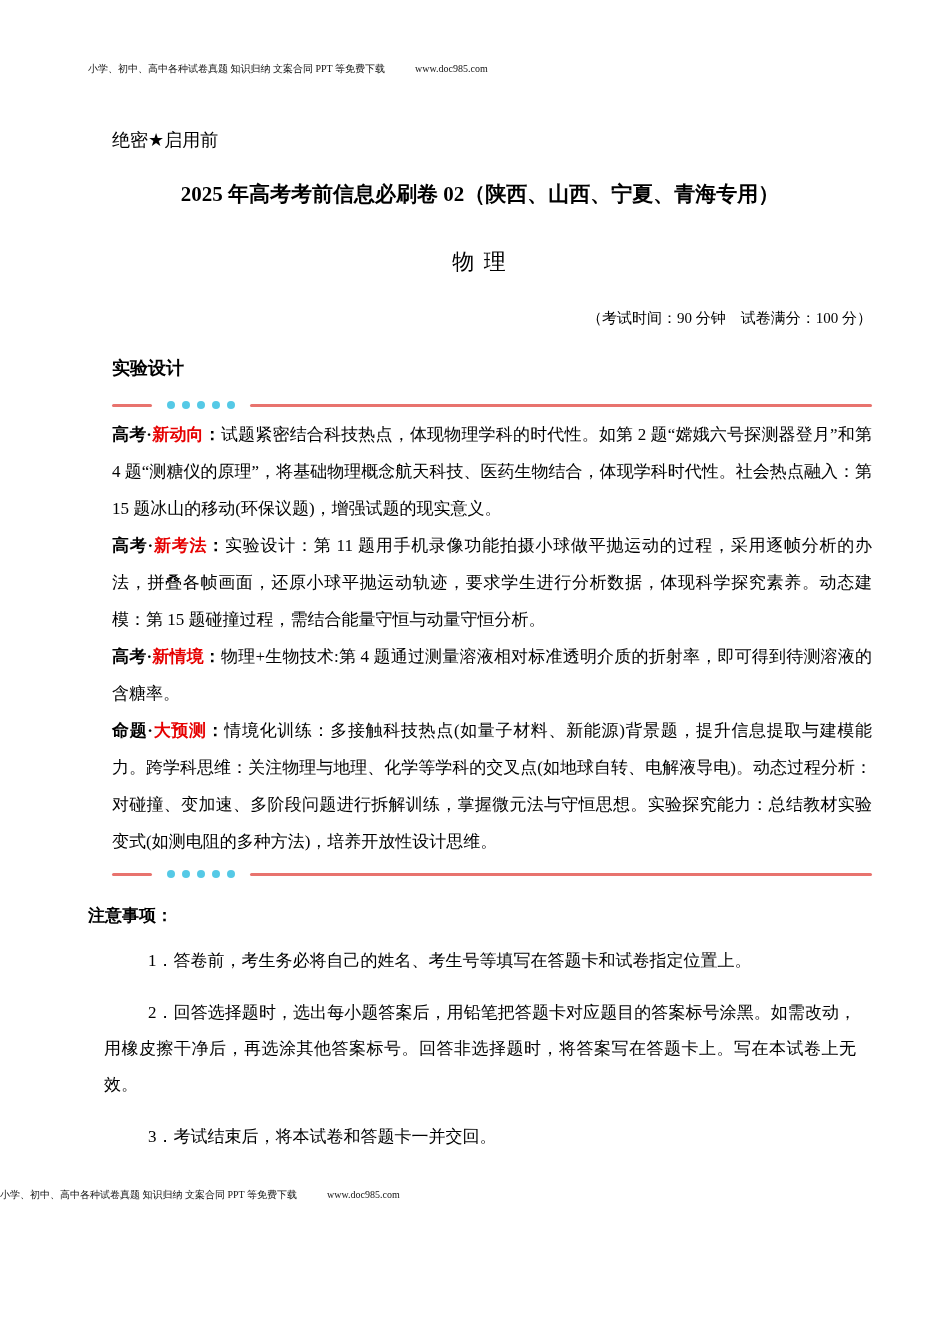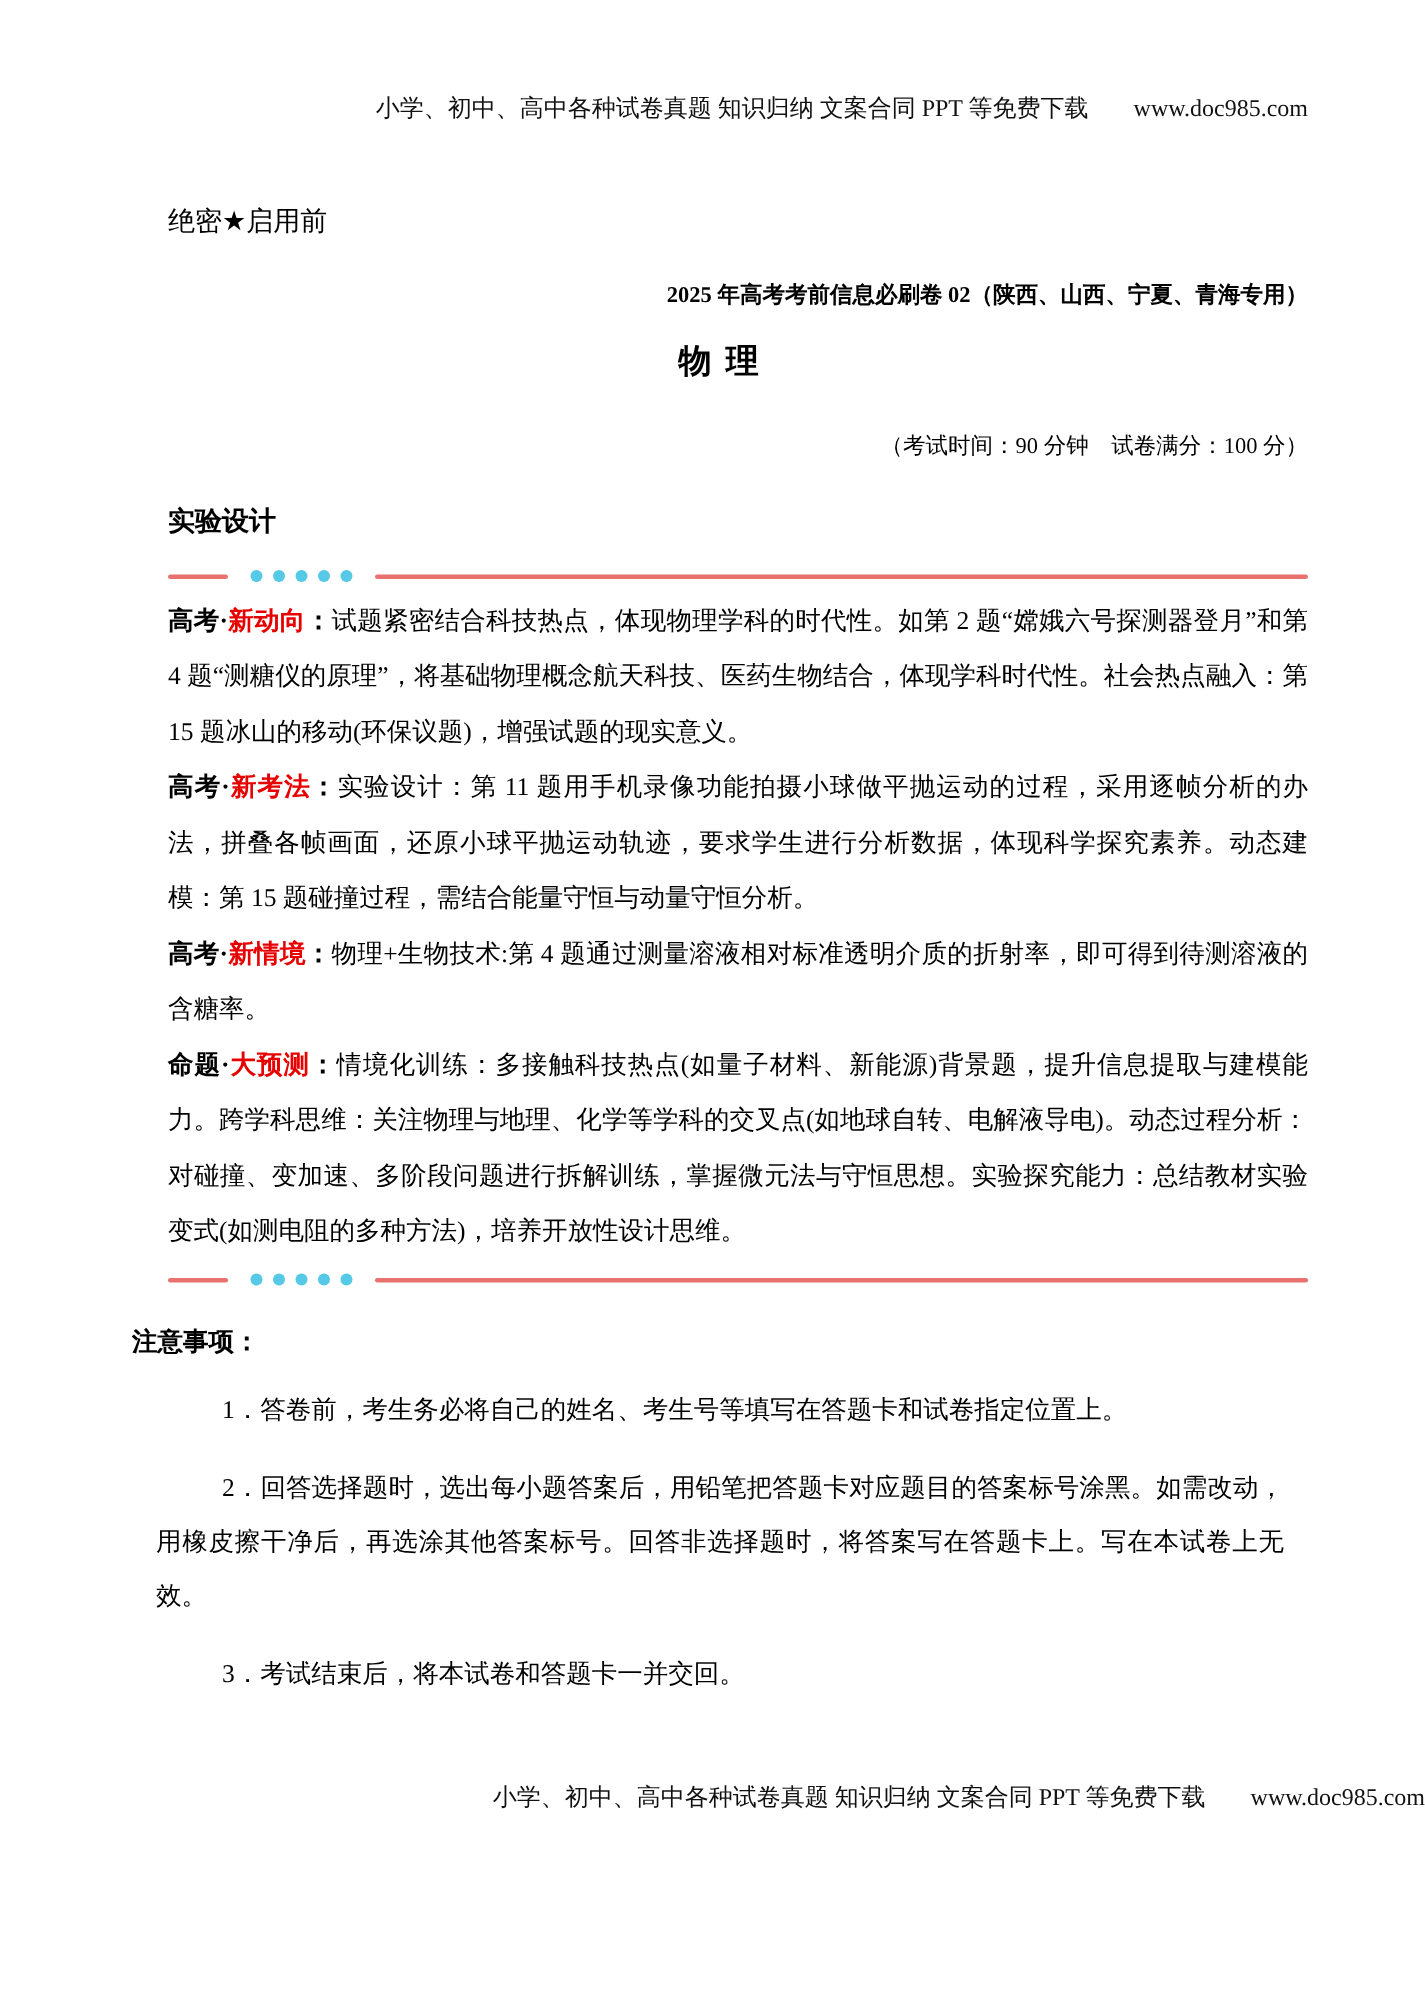--- a/index.html
+++ b/index.html
@@ -13,50 +13,50 @@
     height: 1344px;
     margin: 0 auto;
     background: #ffffff;
     color: #000000;
     font-family: "Liberation Serif", "DejaVu Serif", serif;
     box-sizing: border-box;
     padding: 62px 78px 0 88px;
     overflow: hidden;
   }
   .doc-header, .doc-footer {
-    text-align: right;
-    font-size: 16px;
+    text-align: left;
+    font-size: 10px;
     color: #111111;
     white-space: nowrap;
   }
   .hdr-url { margin-left: 30px; }
   .doc-footer {
     position: absolute;
     top: 1188px;
     left: 0;
     width: 100%;
   }
   .confidential {
     margin: 52px 0 0 24px;
     font-family: "Liberation Sans", "DejaVu Sans", sans-serif;
     font-weight: 400;
     font-size: 18px;
   }
   .title {
     margin: 28px 0 0 0;
-    text-align: right;
-    font-size: 15px;
+    text-align: center;
+    font-size: 21px;
     font-weight: 700;
     font-family: "Liberation Serif", "DejaVu Serif", serif;
   }
   .subject {
-    margin: 20px 0 0 0;
+    margin: 39px 0 0 0;
     text-align: center;
     font-size: 22px;
-    font-weight: 700;
+    font-weight: 400;
     letter-spacing: 2px;
     font-family: "Liberation Serif", "DejaVu Serif", serif;
   }
   .exam-info {
     margin-top: 32px;
     text-align: right;
     font-size: 15px;
   }
   .kq-heading {
     margin: 28px 0 0 24px;

